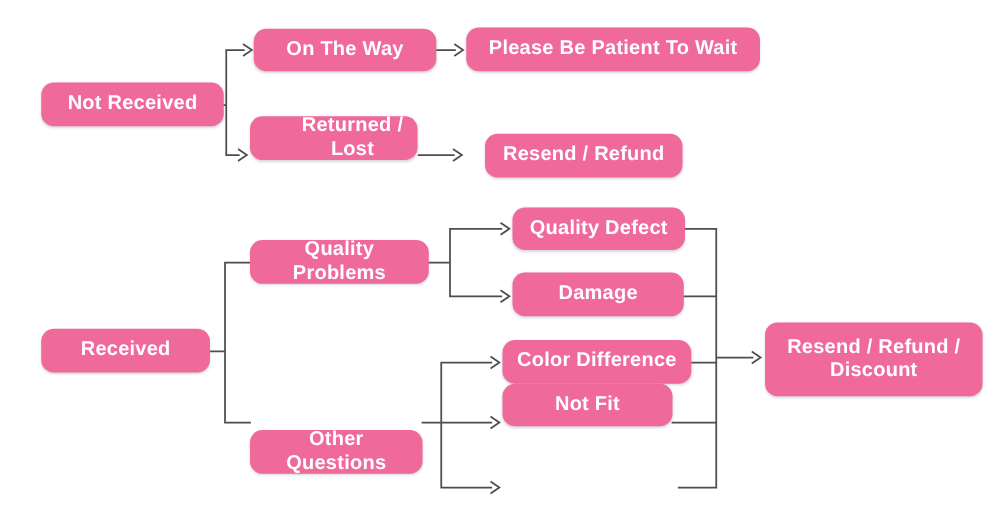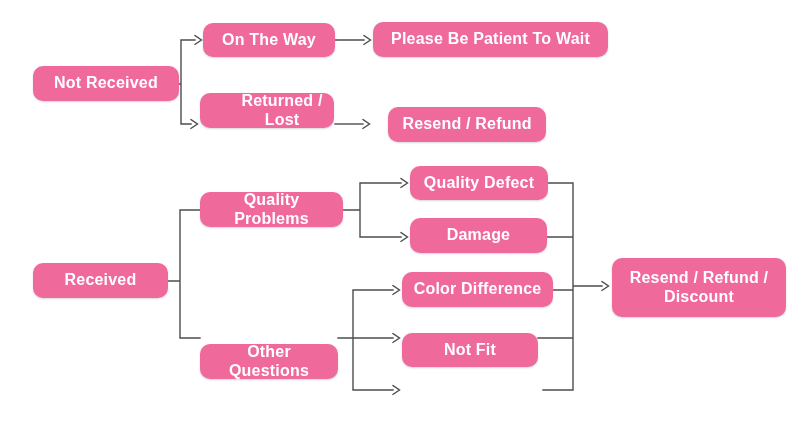--- a/index.html
+++ b/index.html
@@ -67,38 +67,38 @@
       <path d="M393 333.6 L399.5 338 L393 342.4"></path>
       <path d="M393 385.6 L399.5 390 L393 394.4"></path>
 
       <path d="M548 183 H573 M547 237 H573 M553 290 H573 M538 338 H573 M543 390 H573 M573 183 V390 M573 286 H602"></path>
       <path d="M602 281.6 L608.5 286 L602 290.4"></path>
     </g>
   </svg>
 
   <div class="node" style="left:33px; top:66px; width:146px; height:35px;">Not Received</div>
 
-  <div class="node" style="left:203px; top:23px; width:132px; height:34px;">On The Way</div>
+  <div class="node" style="left:203px; top:23px; width:146px; height:34px;">On The Way</div>
 
   <div class="node" style="left:373px; top:22px; width:235px; height:35px;">Please Be Patient To Wait</div>
 
   <div class="node" style="left:200px; top:93px; width:134px; height:35px;padding-left:36px;">Returned / Lost</div>
 
   <div class="node" style="left:388px; top:107px; width:158px; height:35px;">Resend / Refund</div>
 
   <div class="node" style="left:33px; top:263px; width:135px; height:35px;">Received</div>
 
   <div class="node" style="left:200px; top:192px; width:143px; height:35px;">Quality Problems</div>
 
   <div class="node" style="left:200px; top:320px; width:138px; height:35px;margin-top:24px;">Other Questions</div>
 
   <div class="node" style="left:410px; top:166px; width:138px; height:34px;">Quality Defect</div>
 
   <div class="node" style="left:410px; top:218px; width:137px; height:35px;">Damage</div>
 
   <div class="node" style="left:402px; top:272px; width:151px; height:35px;">Color Difference</div>
 
-  <div class="node" style="left:402px; top:333px; width:136px; height:34px;">Not Fit</div>
+  <div class="node" style="left:402px; top:307px; width:136px; height:34px;">Not Fit</div>
 
 
   <div class="node" style="left:612px; top:258px; width:174px; height:59px;">Resend / Refund / Discount</div>
 
 </div>
 
 </body></html>

